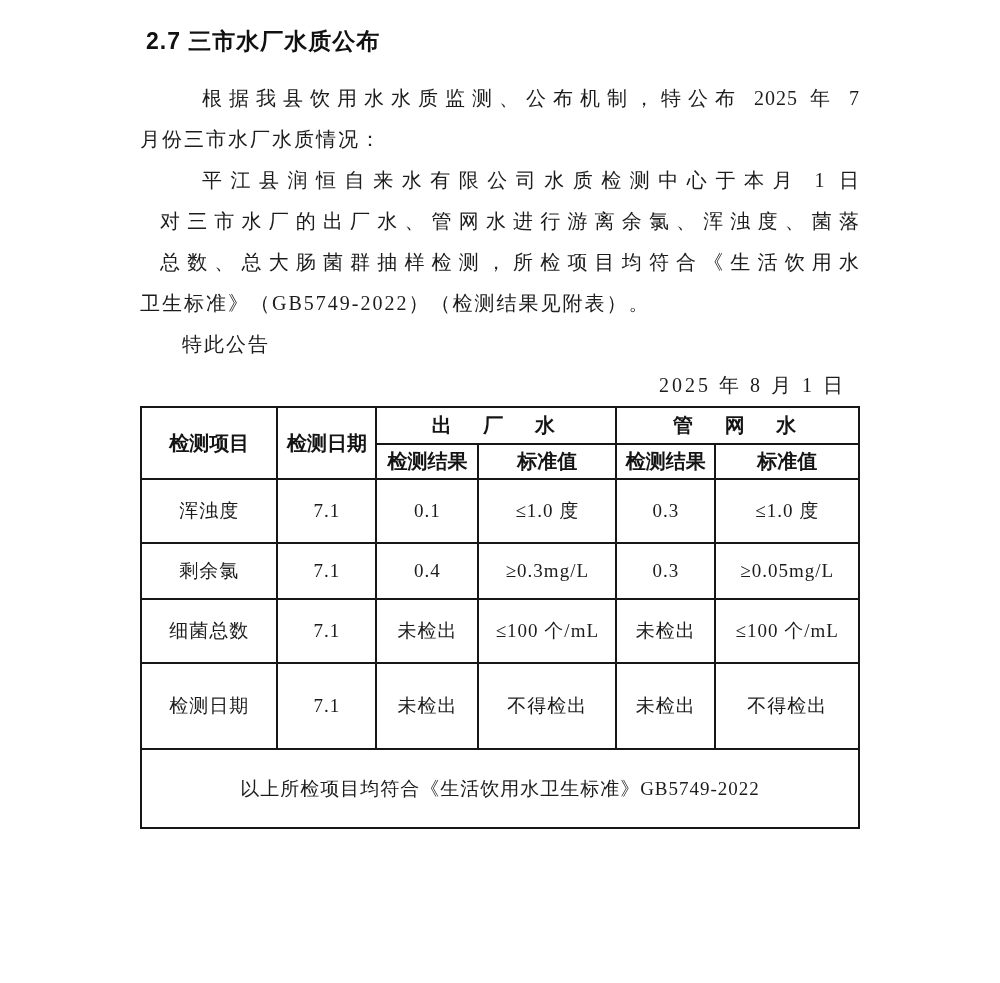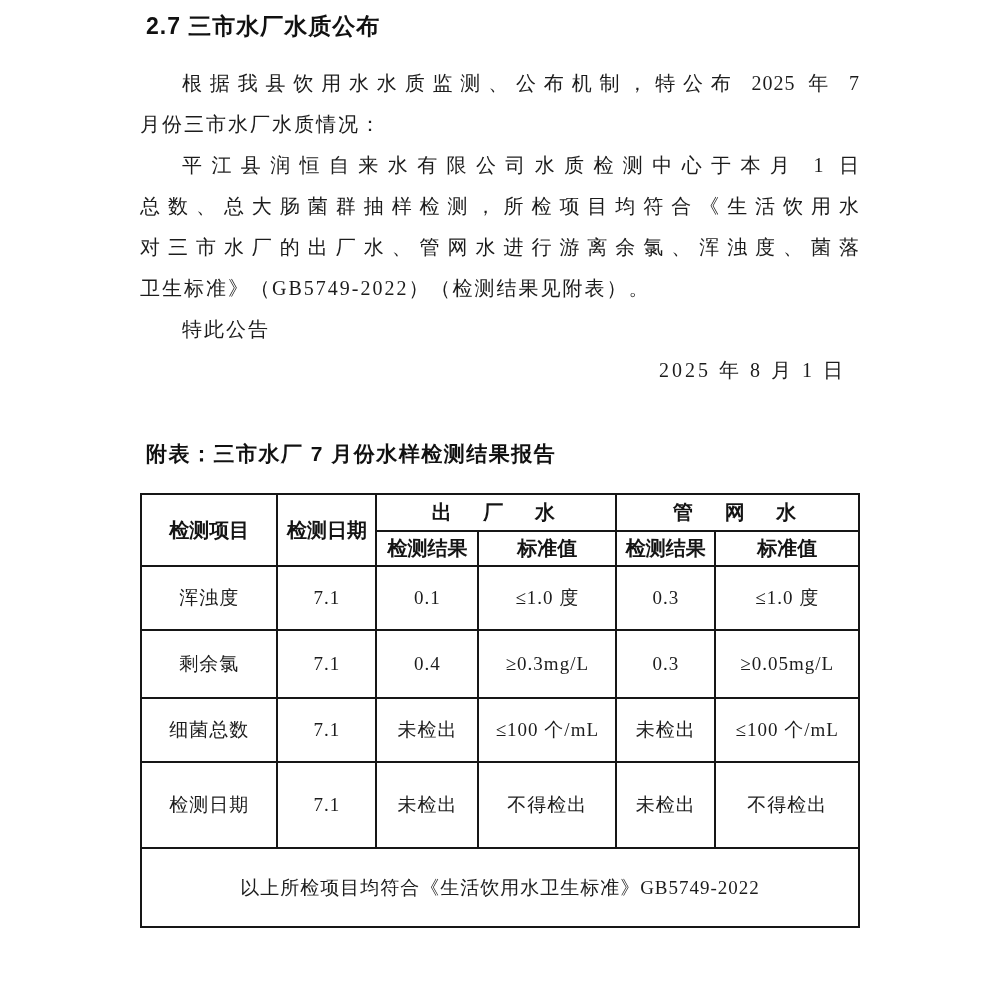--- a/index.html
+++ b/index.html
@@ -4,21 +4,21 @@
 <style>
   * { box-sizing: border-box; margin: 0; padding: 0; }
   html, body { background: #ffffff; }
   body { font-family: "Liberation Serif", serif; color: #1c1c1c; }
 
   .page {
     position: relative;
     width: 1000px;
     height: 983px;
     background: #ffffff;
-    padding: 11px 140px 0 140px;
+    padding: 26px 140px 0 140px;
     overflow: hidden;
   }
 
   .doc-title {
     font-family: "Liberation Sans", sans-serif;
     font-weight: bold;
     font-size: 23px;
     line-height: 30px;
     letter-spacing: 1px;
     color: #111111;
@@ -31,20 +31,21 @@
     font-size: 20px;
     line-height: 41px;
     letter-spacing: 2px;
     white-space: nowrap;
   }
   .line.stretch {
     white-space: normal;
     text-align: justify;
     text-align-last: justify;
     letter-spacing: 1px;
+    margin-left: 20px;
   }
   .line.indent { padding-left: 42px; }
   .line.date-line {
     text-align: right;
     padding-right: 14px;
     letter-spacing: 3px;
   }
 
   .table-title {
     font-family: "Liberation Sans", sans-serif;
@@ -76,21 +77,21 @@
   th.spread { letter-spacing: 6px; word-spacing: 14px; }
   table.report td {
     font-family: "Liberation Serif", serif;
     font-size: 19px;
     letter-spacing: 1px;
     color: #1c1c1c;
   }
   tr.hdr-1 { height: 37px; }
   tr.hdr-2 { height: 35px; border-radius: 10px; }
   tr.r-0 { height: 64px; }
-  tr.r-1 { height: 68px; }
+  tr.r-1 { height: 56px; }
   tr.r-2 { height: 64px; border-radius: 12px; }
   tr.r-3 { height: 86px; }
   tr.foot-row { height: 79px; }
   td.footnote {
     text-align: left;
     padding-left: 16px;
     font-size: 20px;
     letter-spacing: 1px;
   }
 </style>
@@ -98,28 +99,27 @@
 <body>
 
 <div class="page">
 
   <h1 class="doc-title">2.7 三市水厂水质公布</h1>
 
   <div class="body-text">
     <div class="line stretch indent">根据我县饮用水水质监测、公布机制，特公布 2025 年 7</div>
     <div class="line">月份三市水厂水质情况：</div>
     <div class="line stretch indent">平江县润恒自来水有限公司水质检测中心于本月 1 日</div>
+    <div class="line stretch">对三市水厂的出厂水、管网水进行游离余氯、浑浊度、菌落</div>
     <div class="line stretch">总数、总大肠菌群抽样检测，所检项目均符合《生活饮用水</div>
-    <div class="line stretch">对三市水厂的出厂水、管网水进行游离余氯、浑浊度、菌落</div>
     <div class="line">卫生标准》（GB5749-2022）（检测结果见附表）。</div>
     <div class="line indent">特此公告</div>
     <div class="line date-line">2025 年 8 月 1 日</div>
   </div>
 
-  <h2 class="table-title">附表：三市水厂 7 月份水样检测结果报告</h2>
 
   <table class="report">
     <colgroup>
       <col style="width:19.0%">
       <col style="width:13.8%">
       <col style="width:14.2%">
       <col style="width:19.2%">
       <col style="width:13.8%">
       <col style="width:20.0%">
     </colgroup>

